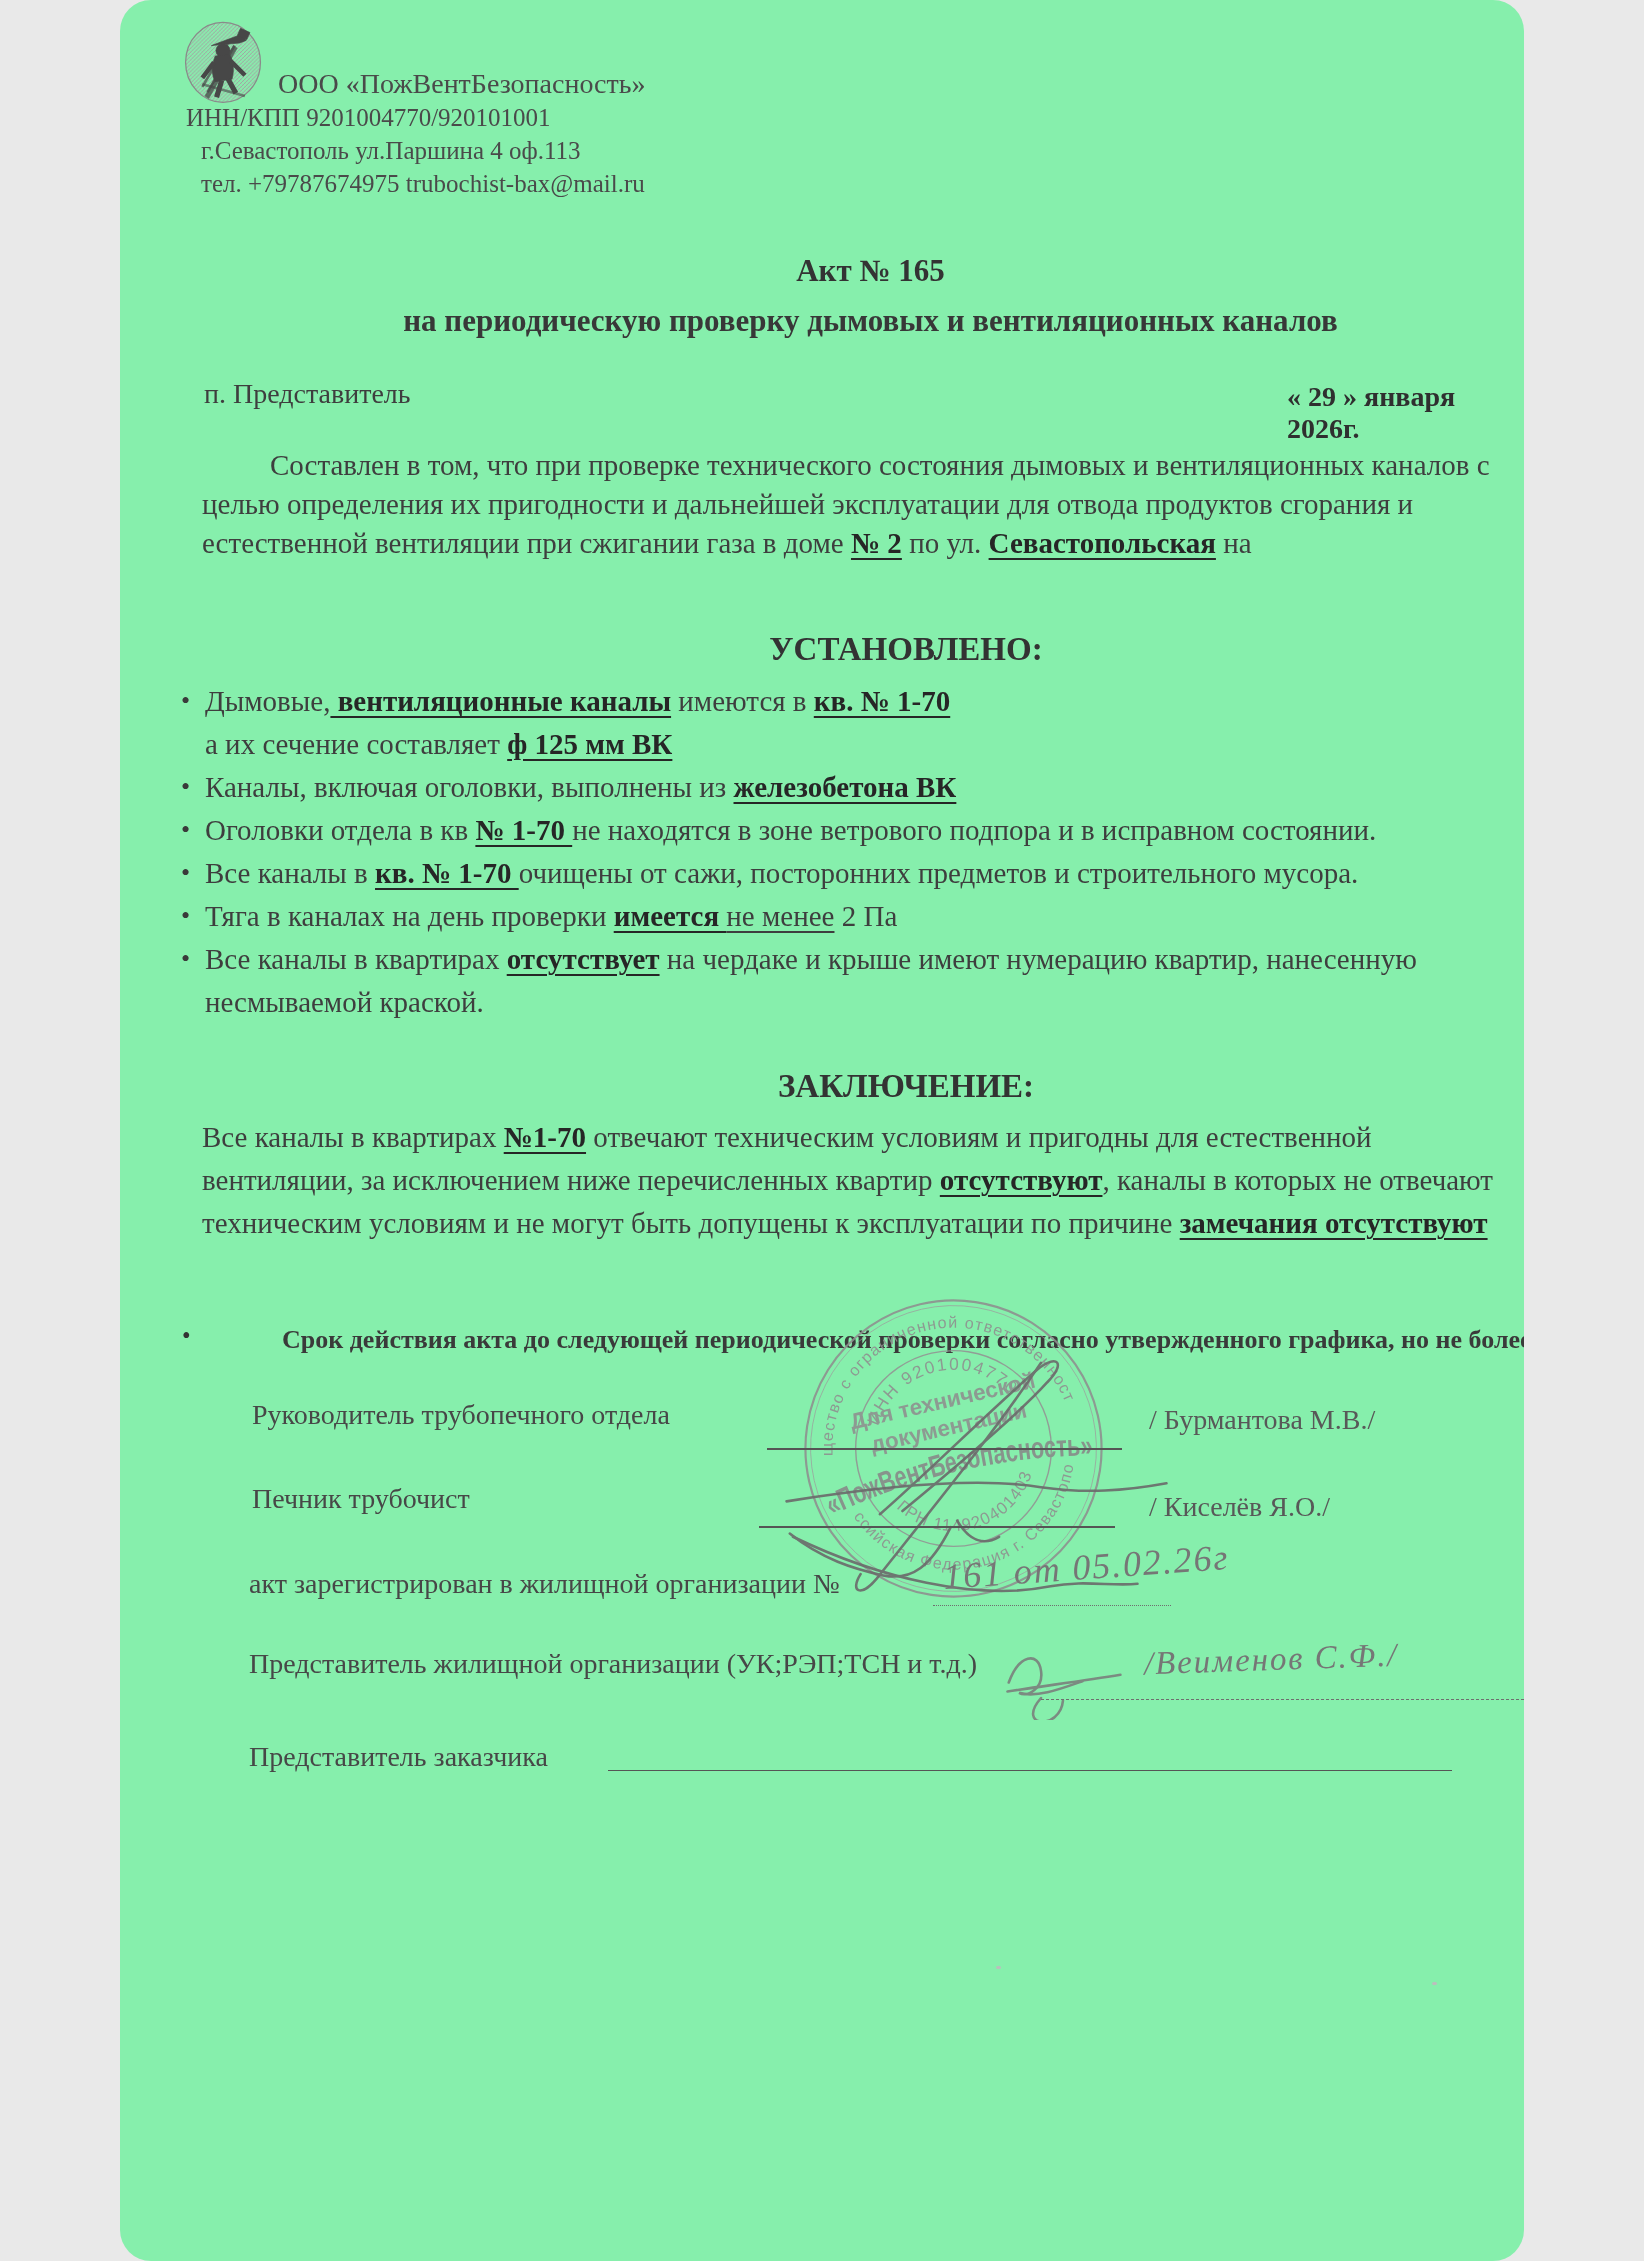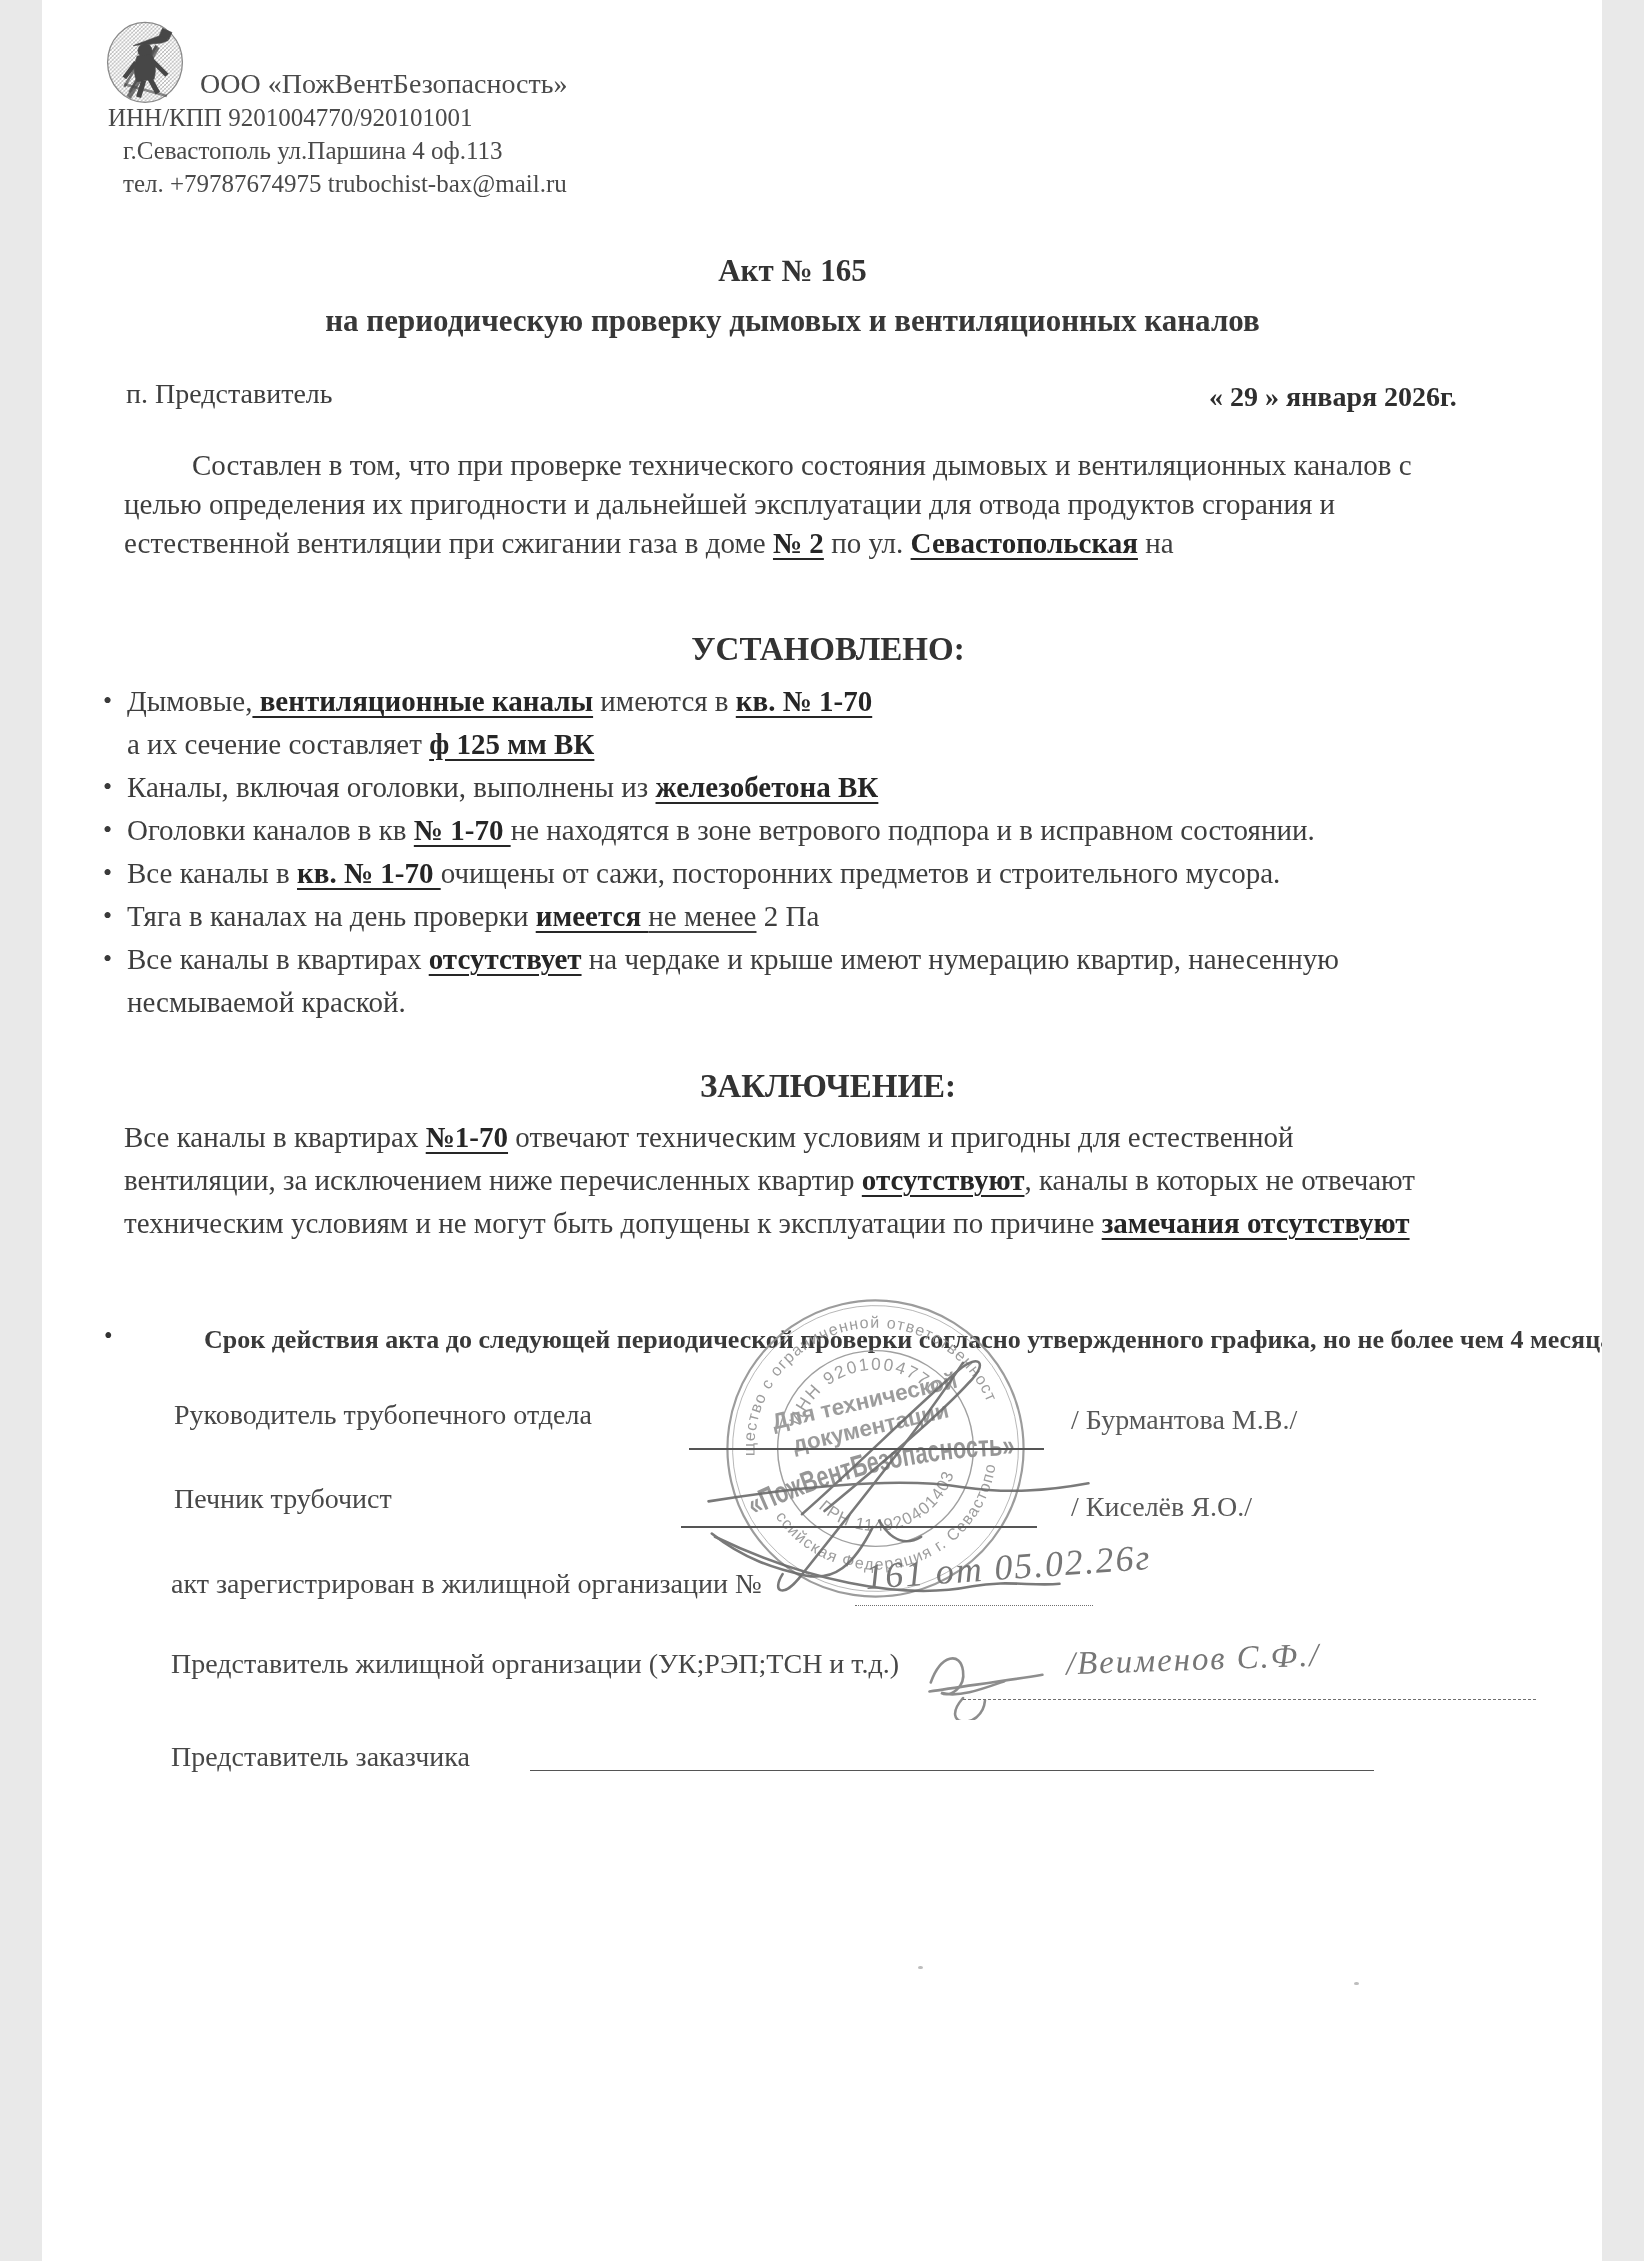--- a/index.html
+++ b/index.html
@@ -1,23 +1,24 @@
 <!DOCTYPE html>
 <html lang="ru" style="font-size:10.3px"><head>
 <meta charset="utf-8">
 <style>
   html,body{margin:0;padding:0;background:#e9e9e9;}
   .page{
     position:relative;
-    width:1560px;height:2261px;
+    width:1404px;height:2261px;
     margin:0 auto;
-    background:#ffffff;
+    background:#86efac;
     font-family:"Liberation Serif","DejaVu Serif",serif;
     color:#3e3e3e;
     overflow:hidden;
+    border-radius:31px;
   }
   .abs{position:absolute;}
   
   .company-name{font-size:28px;color:#4a4a4a;}
   .hline{font-size:25px;color:#4a4a4a;}
   
   .title-wrap{left:0;top:253px;width:1501px;text-align:center;}
   .doc-title{font-size:31px;font-weight:bold;color:#333;}
   .doc-subtitle{font-size:31px;font-weight:bold;color:#383838;margin-top:14px;}
   
@@ -88,21 +89,21 @@
       <div class="tline indent"><span class="">Составлен в том, что при проверке технического состояния дымовых и вентиляционных каналов с</span></div>
       <div class="tline"><span class="">целью определения их пригодности и дальнейшей эксплуатации для отвода продуктов сгорания и</span></div>
       <div class="tline"><span class="">естественной вентиляции при сжигании газа в доме </span><span class="b u">№ 2</span><span class=""> по ул. </span><span class="b u">Севастопольская</span><span class="">  на</span></div>
     </div>
 
   <div class="abs section-h" style="top:631px;">УСТАНОВЛЕНО:</div>
   <div class="abs blist" style="left:85px;top:680px;">
       <div class="tline"><span class="blt">•</span><span class="">Дымовые,</span><span class="b u"> вентиляционные каналы</span><span class=""> имеются в </span><span class="b u">кв. № 1-70</span></div>
       <div class="tline"><span class="">а их сечение составляет </span><span class="b u">ф 125 мм ВК</span></div>
       <div class="tline"><span class="blt">•</span><span class="">Каналы, включая оголовки, выполнены из </span><span class="b u"> железобетона ВК</span></div>
-      <div class="tline"><span class="blt">•</span><span class="">Оголовки каналов в кв </span><span class="b u">№ 1-70 </span><span class="">не находятся в зоне ветрового подпора и в исправном состоянии.</span></div>
+      <div class="tline"><span class="blt">•</span><span class="">Оголовки отдела в кв </span><span class="b u">№ 1-70 </span><span class="">не находятся в зоне ветрового подпора и в исправном состоянии.</span></div>
       <div class="tline"><span class="blt">•</span><span class="">Все каналы в </span><span class="b u"> кв. № 1-70 </span><span class="">очищены от сажи, посторонних предметов и строительного мусора.</span></div>
       <div class="tline"><span class="blt">•</span><span class="">Тяга в каналах на день проверки </span><span class="b u"> имеется </span><span class="">  </span><span class="u">не менее</span><span class="">  2 Па</span></div>
       <div class="tline"><span class="blt">•</span><span class=""> Все каналы в квартирах </span><span class="b u"> отсутствует</span><span class=""> на чердаке и крыше имеют нумерацию квартир, нанесенную</span></div>
       <div class="tline"><span class="">несмываемой краской.</span></div>
     </div>
 
   <div class="abs section-h" style="top:1068px;">ЗАКЛЮЧЕНИЕ:</div>
   <div class="abs bodytext" style="left:82px;top:1116px;line-height:43px;">
       <div class="tline"><span class="">Все каналы в квартирах </span><span class="b u">№1-70</span><span class=""> отвечают техническим условиям и пригодны для естественной</span></div>
       <div class="tline"><span class="">вентиляции, за исключением ниже перечисленных квартир </span><span class="b u">отсутствуют</span><span class="">, каналы в которых не отвечают</span></div>

